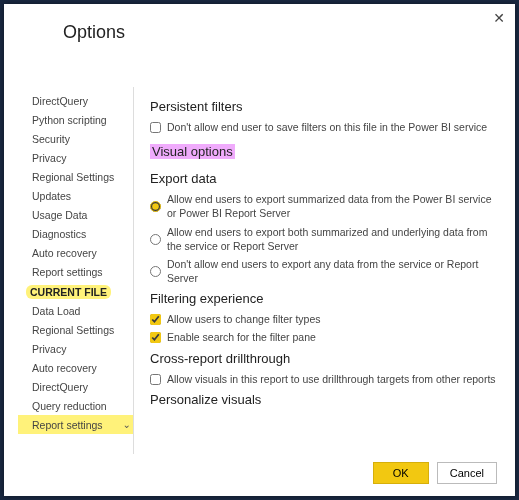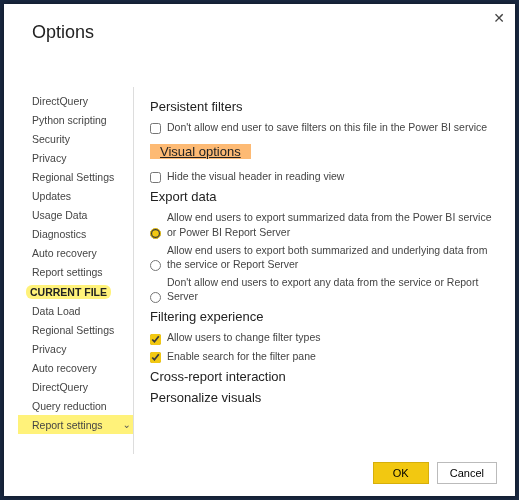--- a/index.html
+++ b/index.html
@@ -27,20 +27,21 @@
     top: 6px; right: 10px;
     font-size: 14px;
     color: #444;
     cursor: pointer;
   }
   .title {
     font-size: 18px;
     font-weight: 400;
     color: #222;
     padding: 18px 0 8px 28px;
+    margin-left: 31px;
   }
   .body {
     display: flex;
     flex: 1;
     overflow: hidden;
     padding-left: 10px;
     margin-top: 36px;
   }
   .sidebar {
     width: 120px;
@@ -79,24 +80,24 @@
   .main::-webkit-scrollbar-thumb { background:#ccc; }
   .main::-webkit-scrollbar-button:single-button {
     background:#eee; height:12px; display:block;
   }
   .section-title {
     font-size: 13px;
     color: #222;
     margin: 6px 0 6px 0;
     font-weight: 400;
   }
-  .section-title.hl span{ background:#fdba74; padding:0 10px;text-decoration:underline;}
+  .section-title.hl span{ background:#f0abfc; padding:0 2px;}
   .opt {
     display: flex;
-    align-items: flex-end;
+    align-items: center;
     gap: 6px;
     margin: 4px 0;
     font-size: 10.5px;
     color: #444;
     line-height: 1.35;
   }
   .opt input[type=checkbox], .opt input[type=radio] {
     margin-top: 1px;
     accent-color: #f2c811;
     width:11px; height:11px;
@@ -167,24 +168,20 @@
 
     <div class="main">
 
       <div class="section-title">Persistent filters</div>
       <label class="opt">
         <input type="checkbox" style="">
         <span>Don't allow end user to save filters on this file in the Power BI service</span>
       </label>
 
       <div class="section-title hl"><span>Visual options</span></div>
-      <label class="opt">
-        <input type="checkbox" style="">
-        <span>Hide the visual header in reading view</span>
-      </label>
 
       <div class="section-title">Export data</div>
       <label class="opt">
         <input type="radio" name="exp" checked="" style="">
         <span>Allow end users to export summarized data from the Power BI service or Power BI Report Server</span>
       </label>
       <label class="opt">
         <input type="radio" name="exp" style="">
         <span>Allow end users to export both summarized and underlying data from the service or Report Server</span>
       </label>
@@ -196,21 +193,25 @@
       <div class="section-title">Filtering experience</div>
       <label class="opt">
         <input type="checkbox" checked="" style="">
         <span>Allow users to change filter types</span>
       </label>
       <label class="opt">
         <input type="checkbox" checked="" style="">
         <span>Enable search for the filter pane</span>
       </label>
 
-      <div class="section-title">Cross-report interaction</div>
+      <div class="section-title">Cross-report drillthrough</div>
+      <label class="opt">
+        <input type="checkbox" style="">
+        <span>Allow visuals in this report to use drillthrough targets from other reports</span>
+      </label>
 
       <div class="section-title">Personalize visuals</div>
     </div>
   </div>
 
   <div class="footer">
     <button class="btn primary">OK</button>
     <button class="btn">Cancel</button>
   </div>
 </div>

